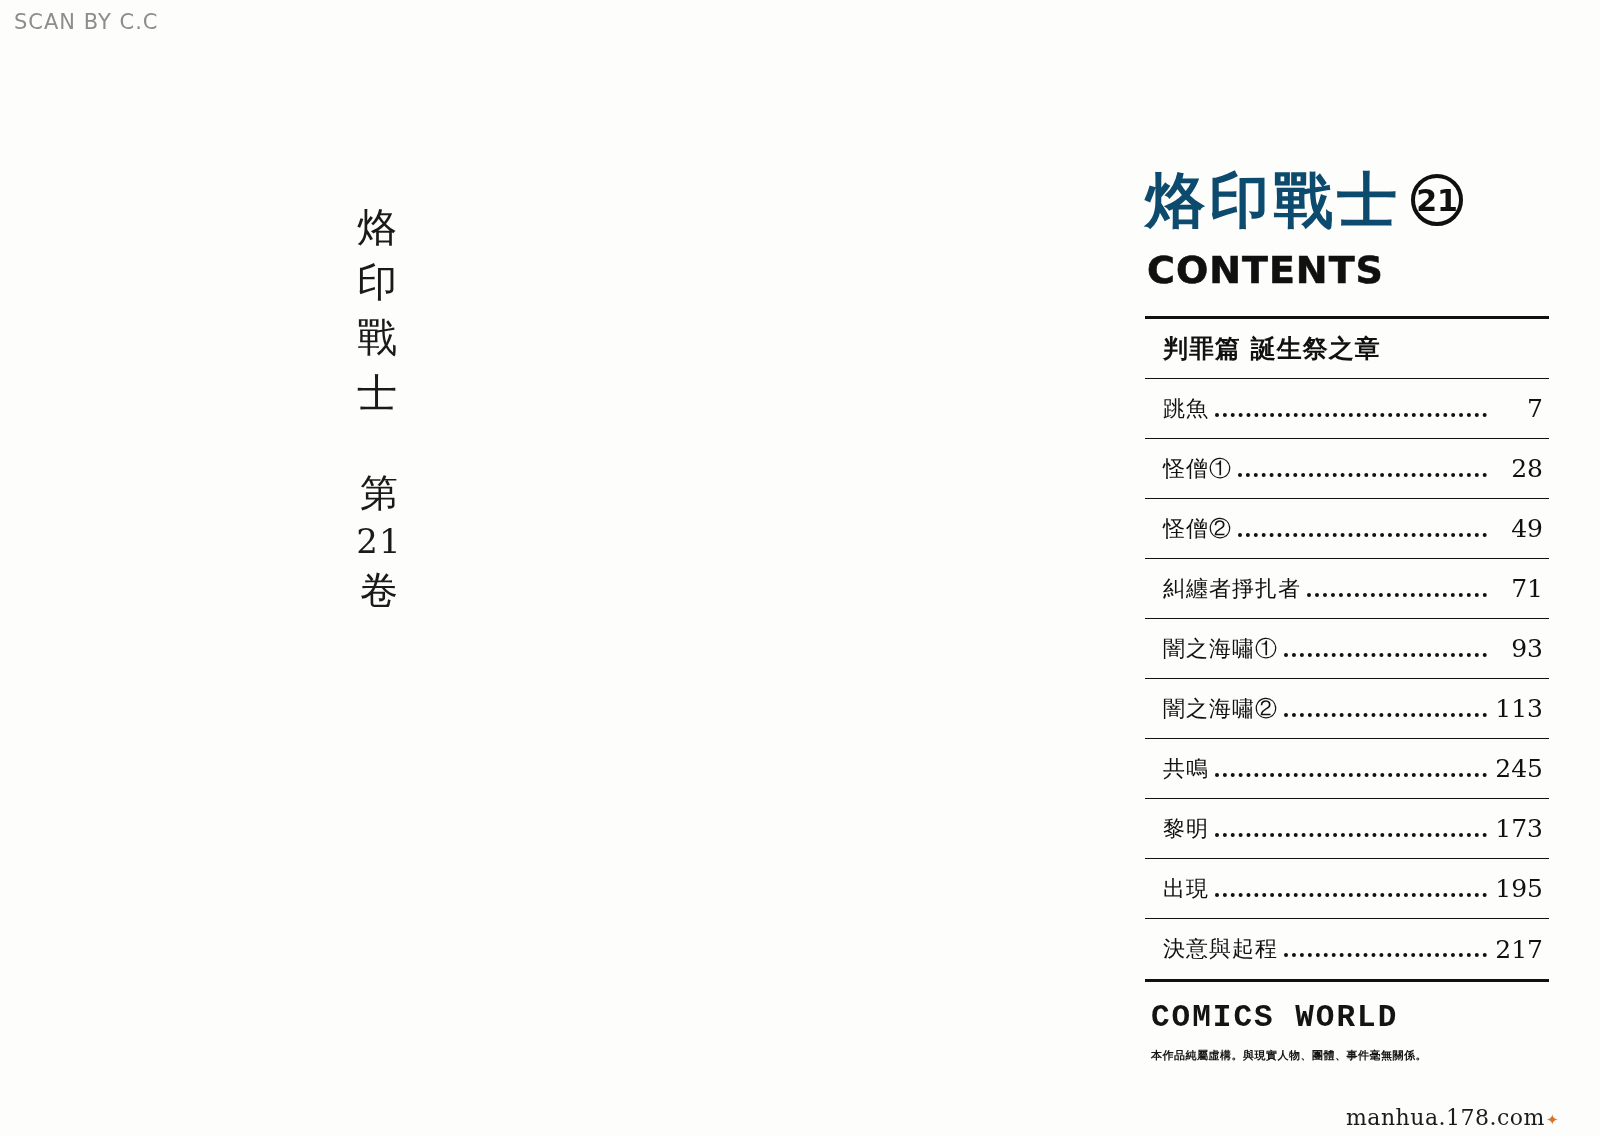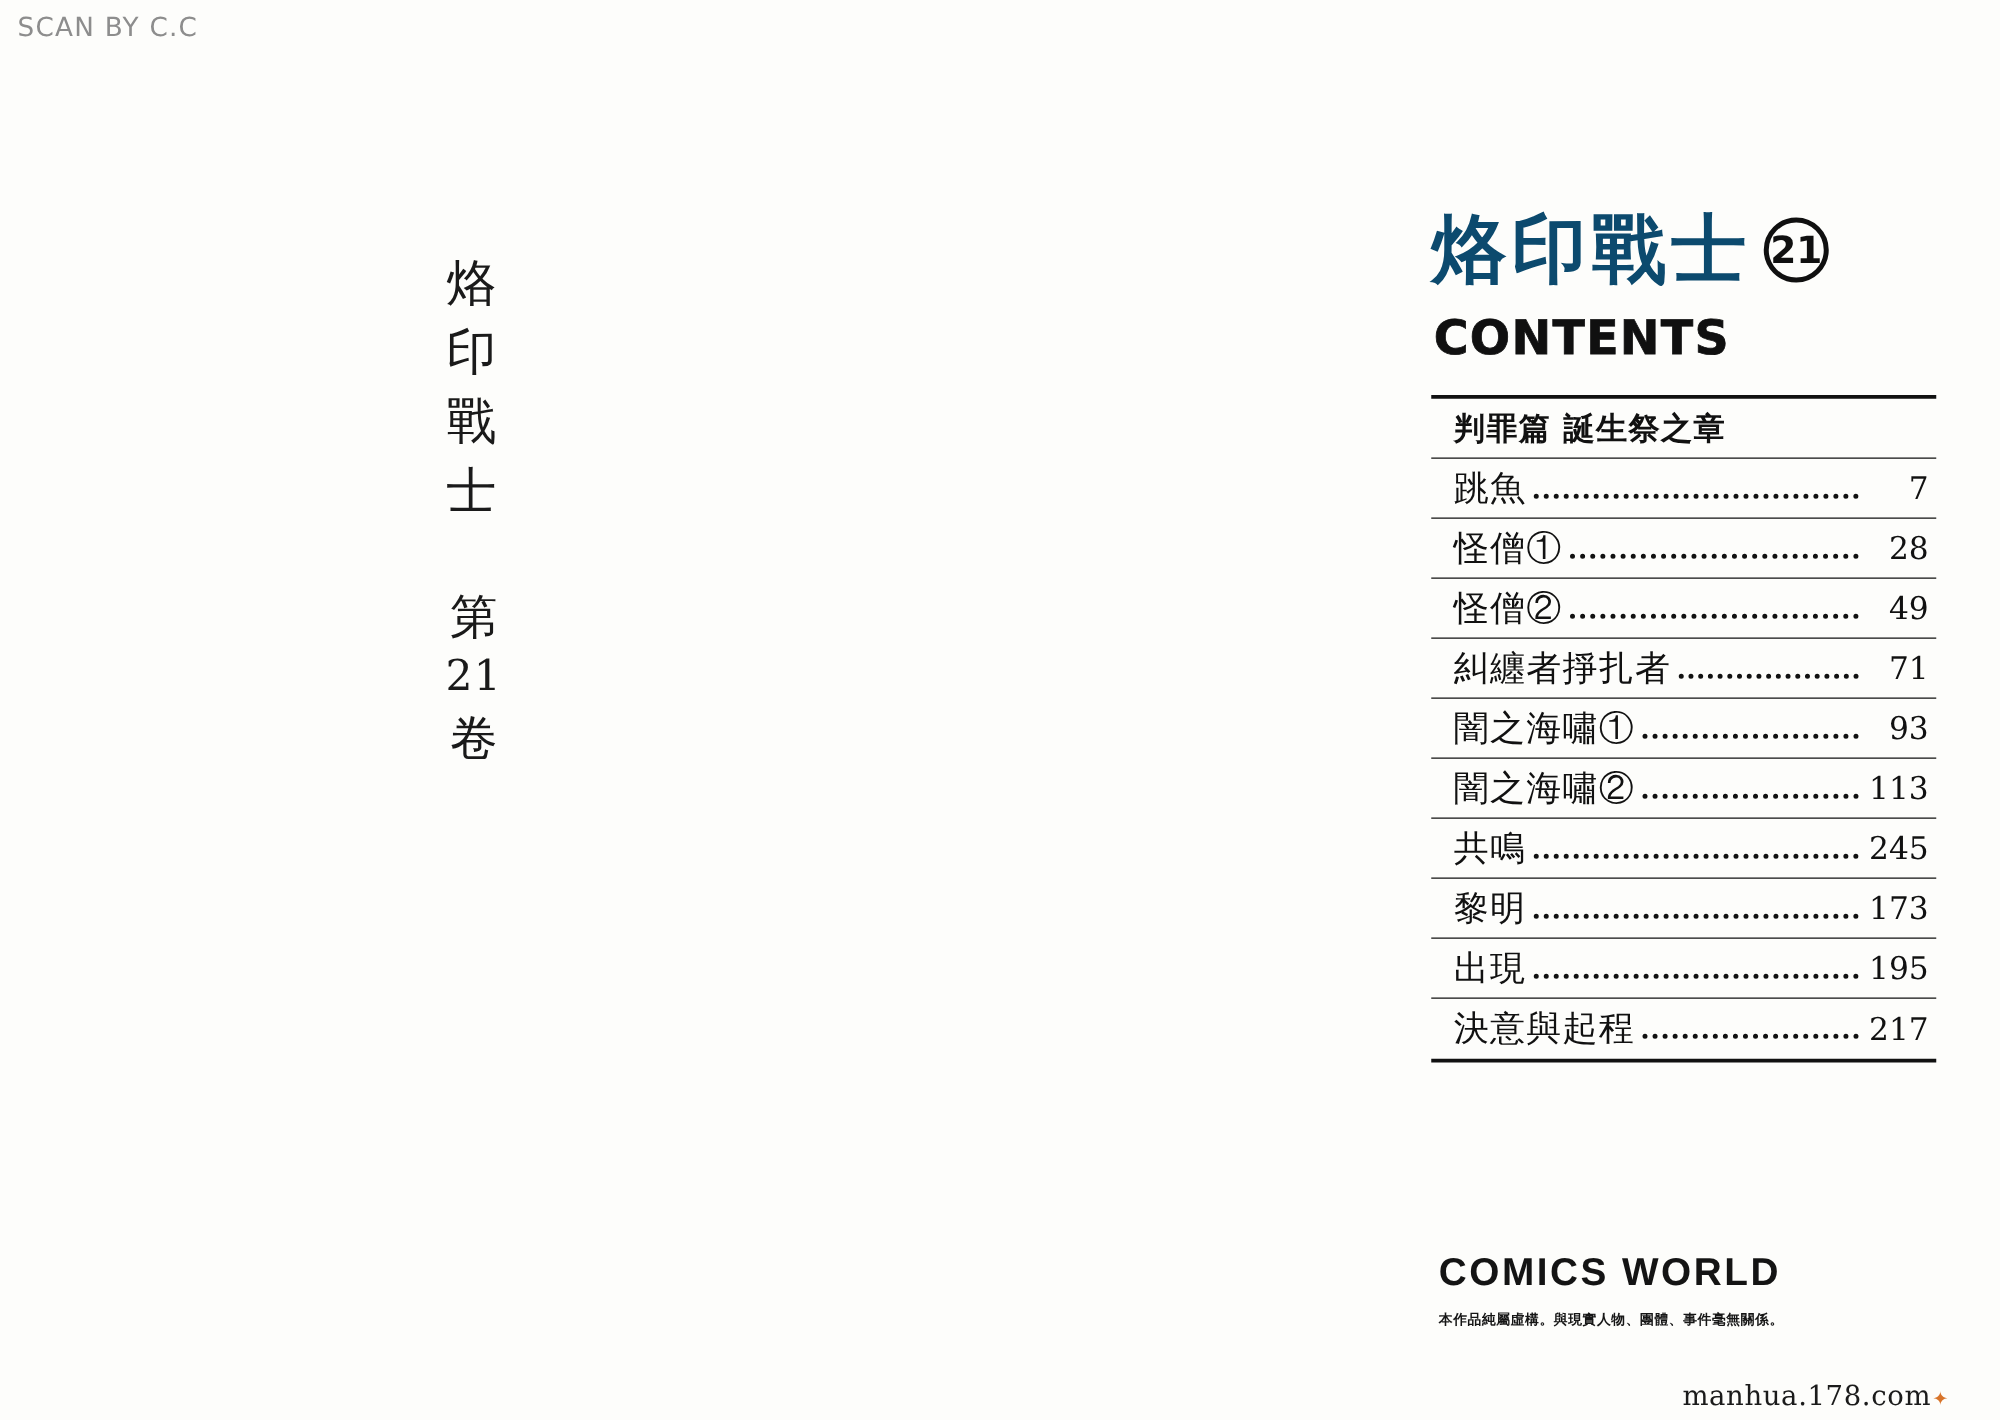--- a/index.html
+++ b/index.html
@@ -121,38 +121,38 @@
   .toc {
     position: absolute;
     left: 0;
     top: 316px;
     width: 404px;
     border-top: 3px solid #111;
     border-bottom: 3px solid #111;
   }
   .toc-row {
     border-bottom: 1.5px solid #111;
-    height: 48px;
+    height: 60px;
     display: flex;
     align-items: center;
     padding: 0 6px 0 18px;
     box-sizing: border-box;
   }
   .toc-row:last-child { border-bottom: none; }
   .toc-row.section {
     justify-content: flex-start;
   }
   .section-label {
     font-size: 25px;
     font-weight: 700;
     letter-spacing: 1px;
     color: #111;
   }
   .toc-title {
-    font-size: 28px;
+    font-size: 22px;
     letter-spacing: 1px;
     color: #111;
     white-space: nowrap;
   }
   .dots {
     flex: 1;
     margin: 0 4px 0 6px;
     border-bottom: 4px dotted #111;
     position: relative;
     top: 6px;
@@ -163,21 +163,21 @@
     font-size: 25px;
     color: #111;
     min-width: 52px;
     text-align: right;
   }
 
   .publisher {
     position: absolute;
     left: 6px;
     top: 1000px;
-    font-family: Liberation Sans, sans-serif;
+    font-family: Liberation Mono, monospace;
     font-size: 31px;
     font-weight: 700;
     letter-spacing: 2px;
     color: #141414;
   }
   .disclaimer {
     position: absolute;
     left: 6px;
     top: 1048px;
     font-size: 11px;

